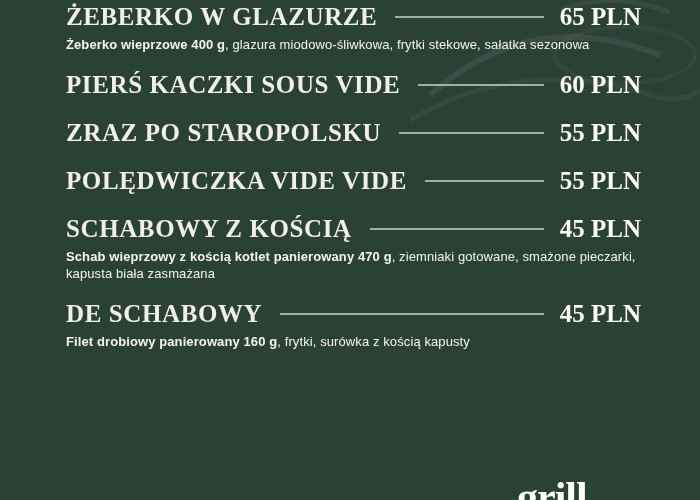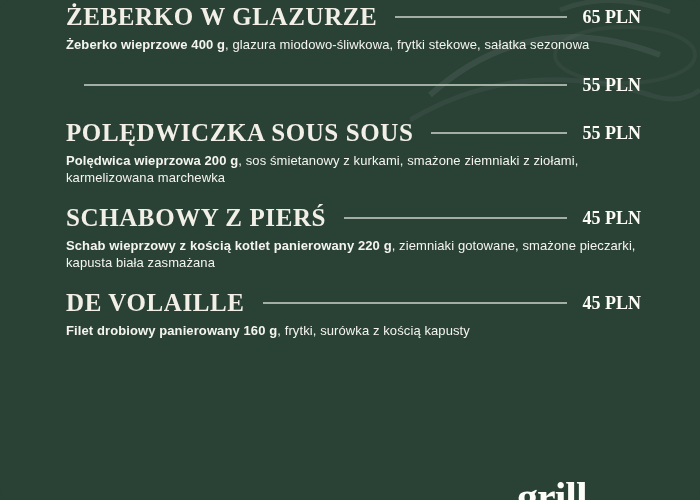--- a/index.html
+++ b/index.html
@@ -44,21 +44,21 @@
     flex: 1 1 auto;
     height: 2px;
     background: #b9c3b6;
     opacity: 0.85;
     margin: 0 16px 0 18px;
     min-width: 30px;
   }
   .price {
     font-family: "Liberation Serif", "DejaVu Serif", serif;
     font-weight: 700;
-    font-size: 18px;
+    font-size: 25px;
     color: #fcfbf4;
     white-space: nowrap;
     line-height: 1;
   }
   .desc {
     margin: 3px 0 0 0;
     font-size: 13px;
     line-height: 17px;
     color: #f5f5ef;
     letter-spacing: 0.1px;
@@ -93,50 +93,55 @@
     <div class="item">
       <div class="item-header">
         <h2 class="title">ŻEBERKO W GLAZURZE</h2>
         <div class="rule"></div>
         <div class="price">65 PLN</div>
       </div>
       <p class="desc"><span class="desc-bold">Żeberko wieprzowe 400 g</span><span>, glazura miodowo-śliwkowa, frytki stekowe, sałatka sezonowa</span></p>
     </div>
 
     <div class="item">
+      <div class="item-header">
+        <h2 class="title">PIERŚ KACZKI SOUS VIDE</h2>
+        <div class="rule"></div>
+        <div class="price">60 PLN</div>
+      </div>
     </div>
 
     <div class="item">
       <div class="item-header">
+        <h2 class="title">ZRAZ PO STAROPOLSKU</h2>
         <div class="rule"></div>
         <div class="price">55 PLN</div>
       </div>
     </div>
 
     <div class="item">
       <div class="item-header">
-        <h2 class="title">POLĘDWICZKA SOUS SOUS</h2>
+        <h2 class="title">POLĘDWICZKA VIDE VIDE</h2>
         <div class="rule"></div>
         <div class="price">55 PLN</div>
       </div>
-      <p class="desc"><span class="desc-bold">Polędwica wieprzowa 200 g</span><span>, sos śmietanowy z kurkami, smażone ziemniaki z ziołami, karmelizowana marchewka</span></p>
     </div>
 
     <div class="item">
       <div class="item-header">
-        <h2 class="title">SCHABOWY Z PIERŚ</h2>
+        <h2 class="title">SCHABOWY Z KOŚCIĄ</h2>
         <div class="rule"></div>
         <div class="price">45 PLN</div>
       </div>
-      <p class="desc"><span class="desc-bold">Schab wieprzowy z kością kotlet panierowany 220 g</span><span>, ziemniaki gotowane, smażone pieczarki, kapusta biała zasmażana</span></p>
+      <p class="desc"><span class="desc-bold">Schab wieprzowy z kością kotlet panierowany 470 g</span><span>, ziemniaki gotowane, smażone pieczarki, kapusta biała zasmażana</span></p>
     </div>
 
     <div class="item">
       <div class="item-header">
-        <h2 class="title">DE VOLAILLE</h2>
+        <h2 class="title">DE SCHABOWY</h2>
         <div class="rule"></div>
         <div class="price">45 PLN</div>
       </div>
       <p class="desc"><span class="desc-bold">Filet drobiowy panierowany 160 g</span><span>, frytki, surówka z kością kapusty</span></p>
     </div>
 
   </div>
 
   <div class="brand-logo">grill</div>
 

